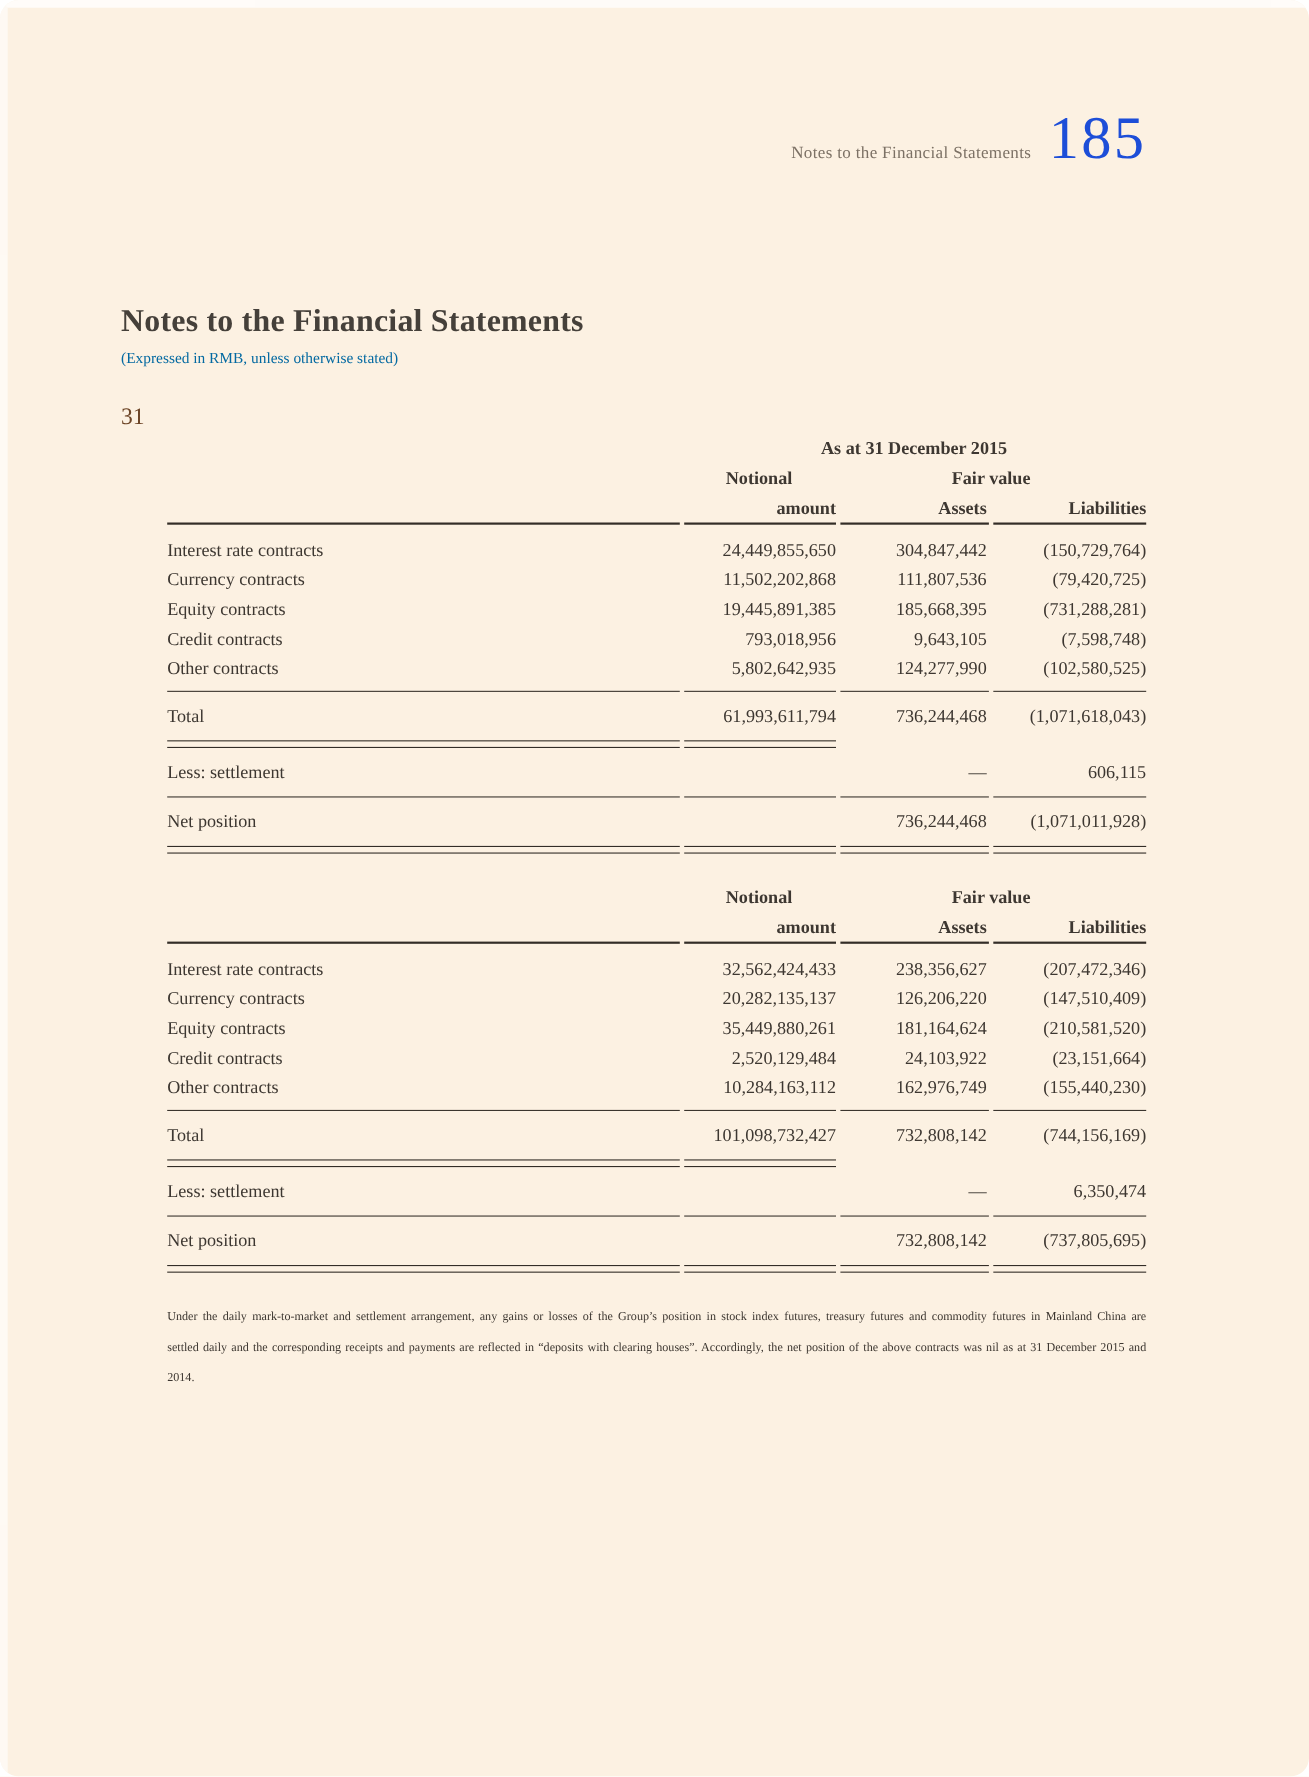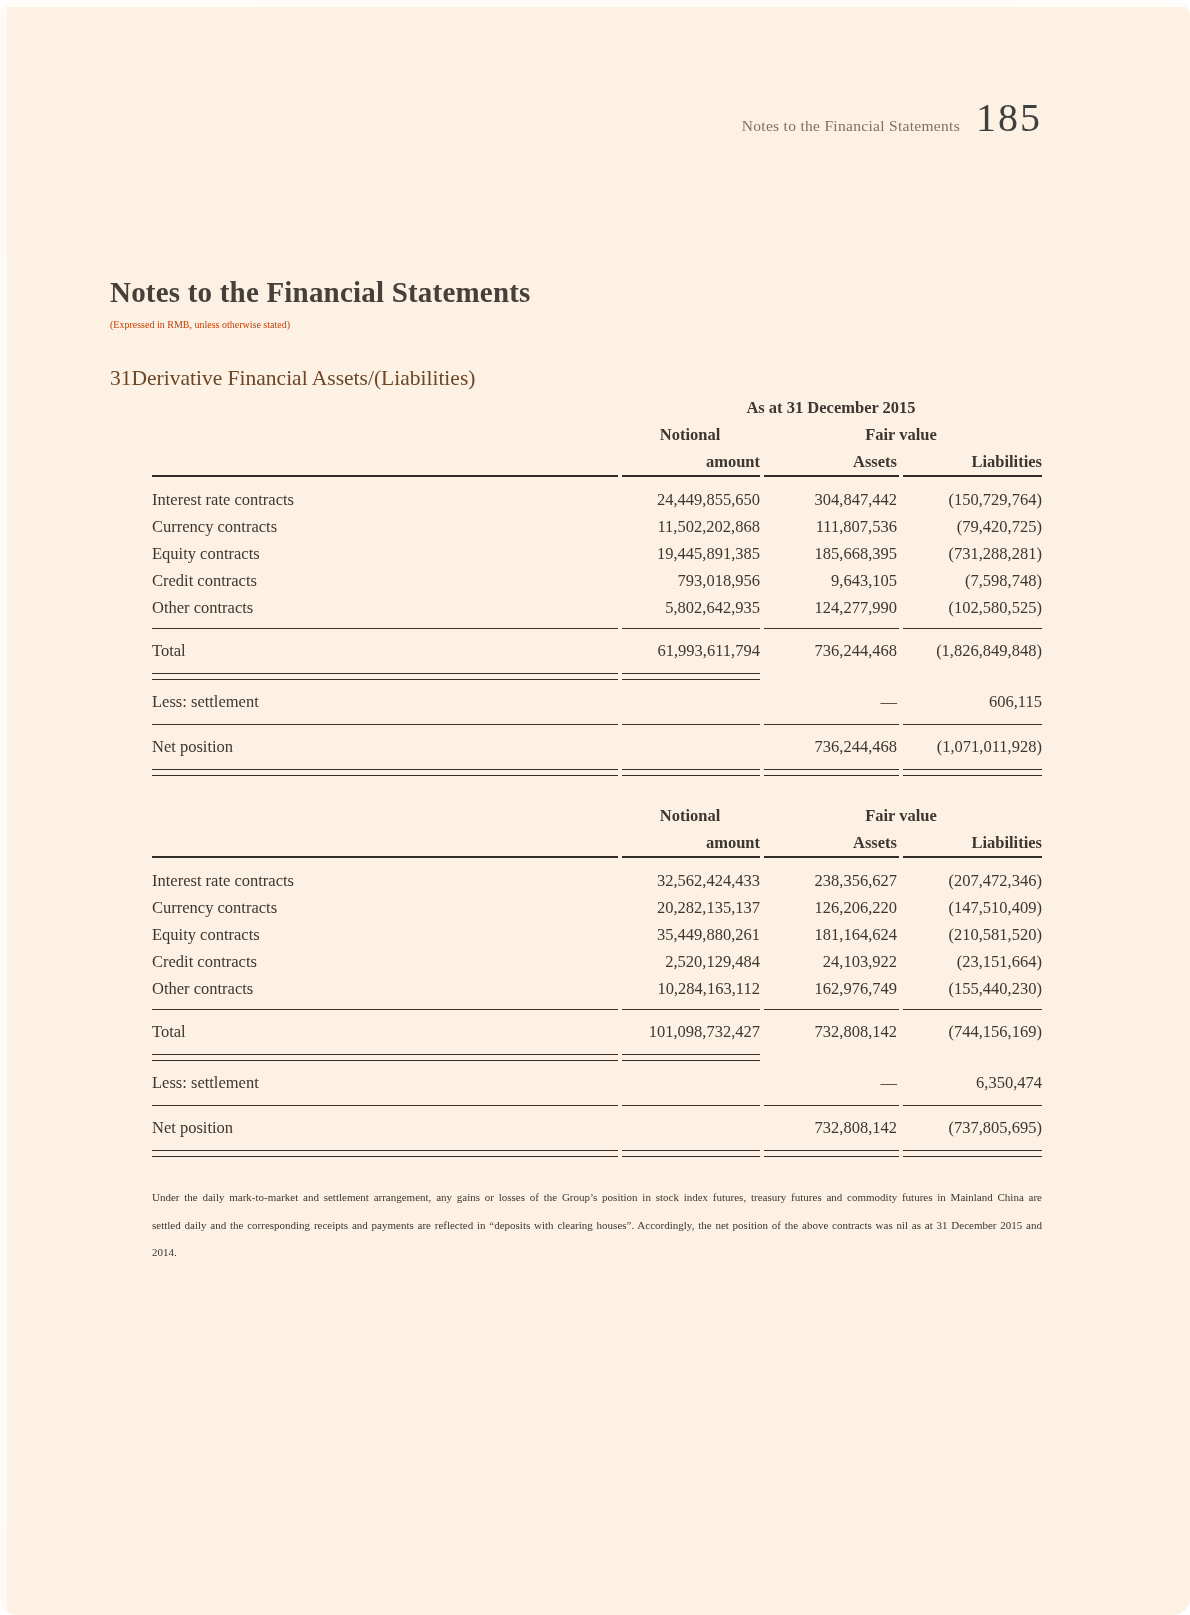--- a/index.html
+++ b/index.html
@@ -21,26 +21,26 @@
     border-left: 7px solid rgba(255,255,255,.6);
     pointer-events: none;
   }
 
   
   .page-header {
     position: absolute; top: 98px; right: 148px;
     display: flex; align-items: baseline; gap: 16px;
   }
   .page-header .crumb { font-size: 15.5px; color: #7c7165; letter-spacing: .3px; }
-  .page-header .num   { font-size: 40px; line-height: 1; color: #404040; letter-spacing: 2px; }
+  .page-header .num   { font-size: 55px; line-height: 1; color: #1d4ed8; letter-spacing: 2px; }
 
   
   .title-block { position: absolute; left: 110px; top: 276px; }
   .doc-title   { font-size: 29px; font-weight: 700; color: #45403a; letter-spacing: .2px; }
-  .doc-subtitle{ margin-top: 10px; font-size: 10px; color: #c2410c; }
+  .doc-subtitle{ margin-top: 10px; font-size: 14px; color: #0369a1; }
 
   .section-heading {
     position: absolute; left: 110px; top: 366px;
     display: flex; 
     font-size: 21.5px; color: #6d4527;
   }
 
   
   .content { position: absolute; left: 152px; top: 394px; width: 890px; }
 
@@ -88,21 +88,20 @@
     <span class="num">185</span>
   </div>
 
   <div class="title-block">
     <div class="doc-title">Notes to the Financial Statements</div>
     <div class="doc-subtitle">(Expressed in RMB, unless otherwise stated)</div>
   </div>
 
   <div class="section-heading">
     <span>31</span>
-    <span>Derivative Financial Assets/(Liabilities)</span>
   </div>
 
   <div class="content">
 
     <section class="fin-table">
       <div class="hdr-period">
         <div></div>
         <div class="c">As at 31 December 2015</div>
       </div>
       <div class="hdr1">
@@ -159,21 +158,21 @@
         <div class="s1 line"></div>
           <div class="s2 line"></div>
           <div class="s3 line"></div>
           <div class="s4 line"></div>
       </div>
 
       <div class="tr sum">
         <div>Total</div>
         <div class="n">61,993,611,794</div>
         <div class="n">736,244,468</div>
-        <div class="n">(1,826,849,848)</div>
+        <div class="n">(1,071,618,043)</div>
       </div>
       <div class="rules">
         <div class="s1 dbl"></div>
           <div class="s2 dbl"></div>
           <div class="s3 blank"></div>
           <div class="s4 blank"></div>
       </div>
 
       <div class="tr sum">
         <div>Less: settlement</div>

